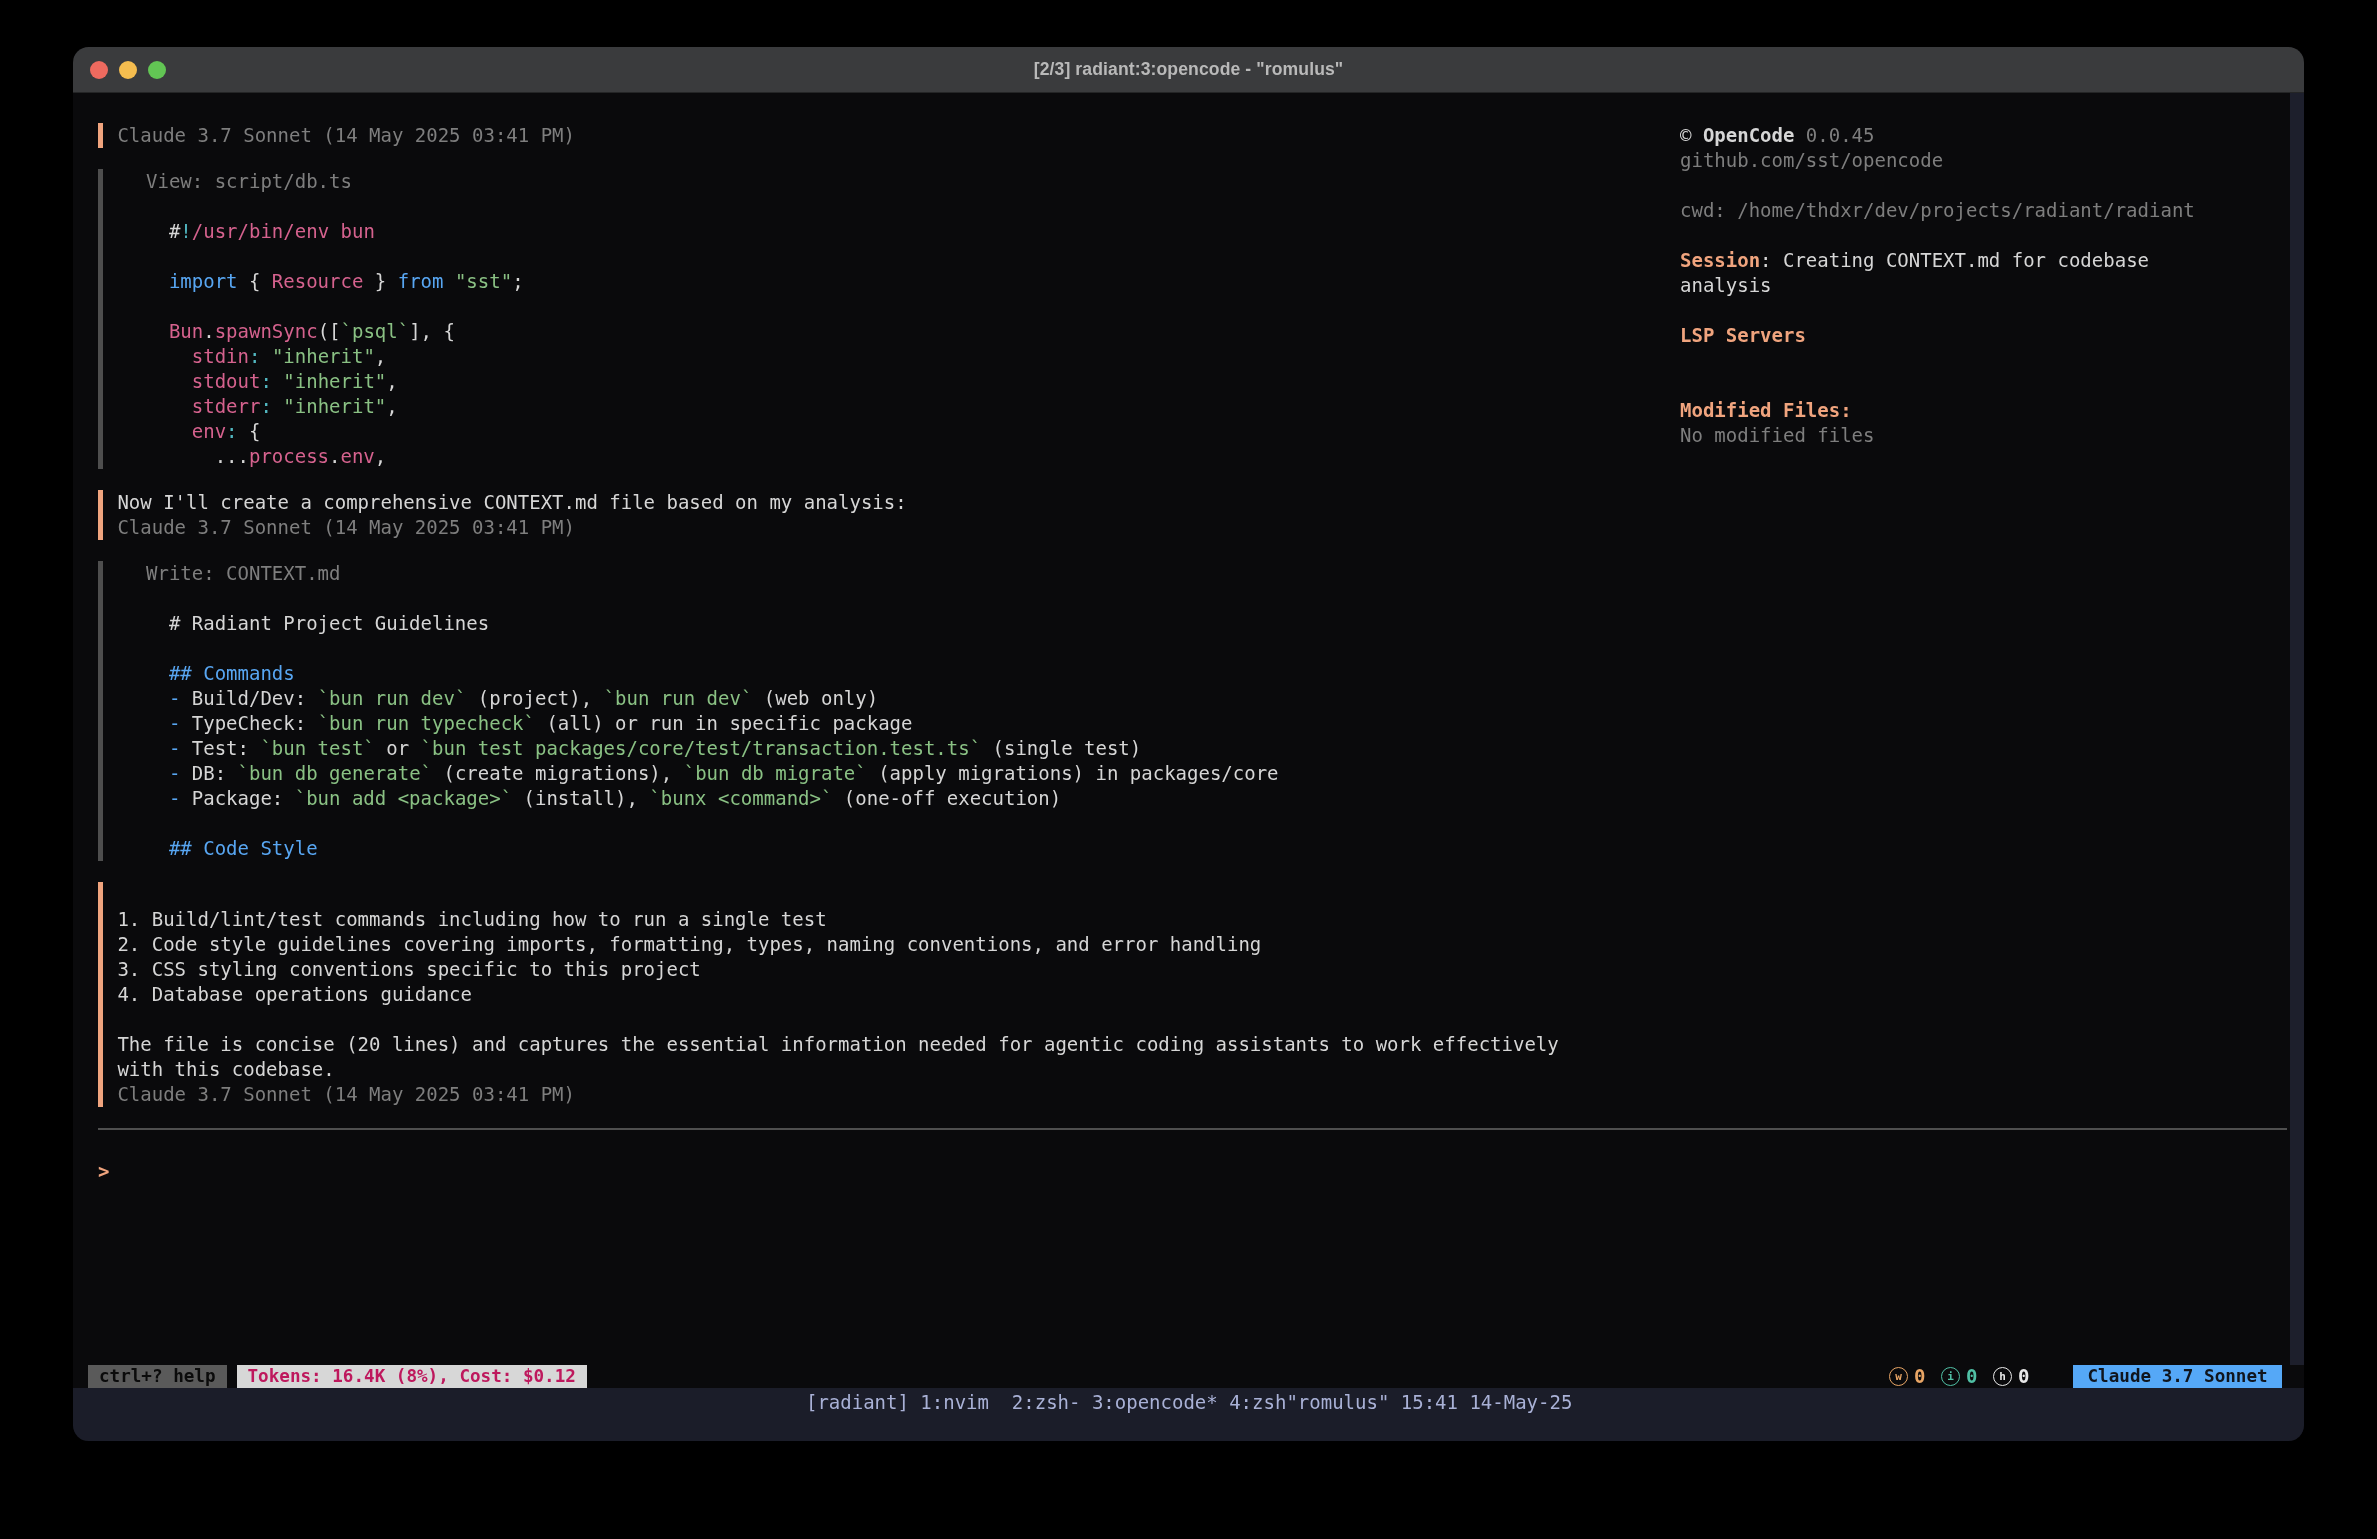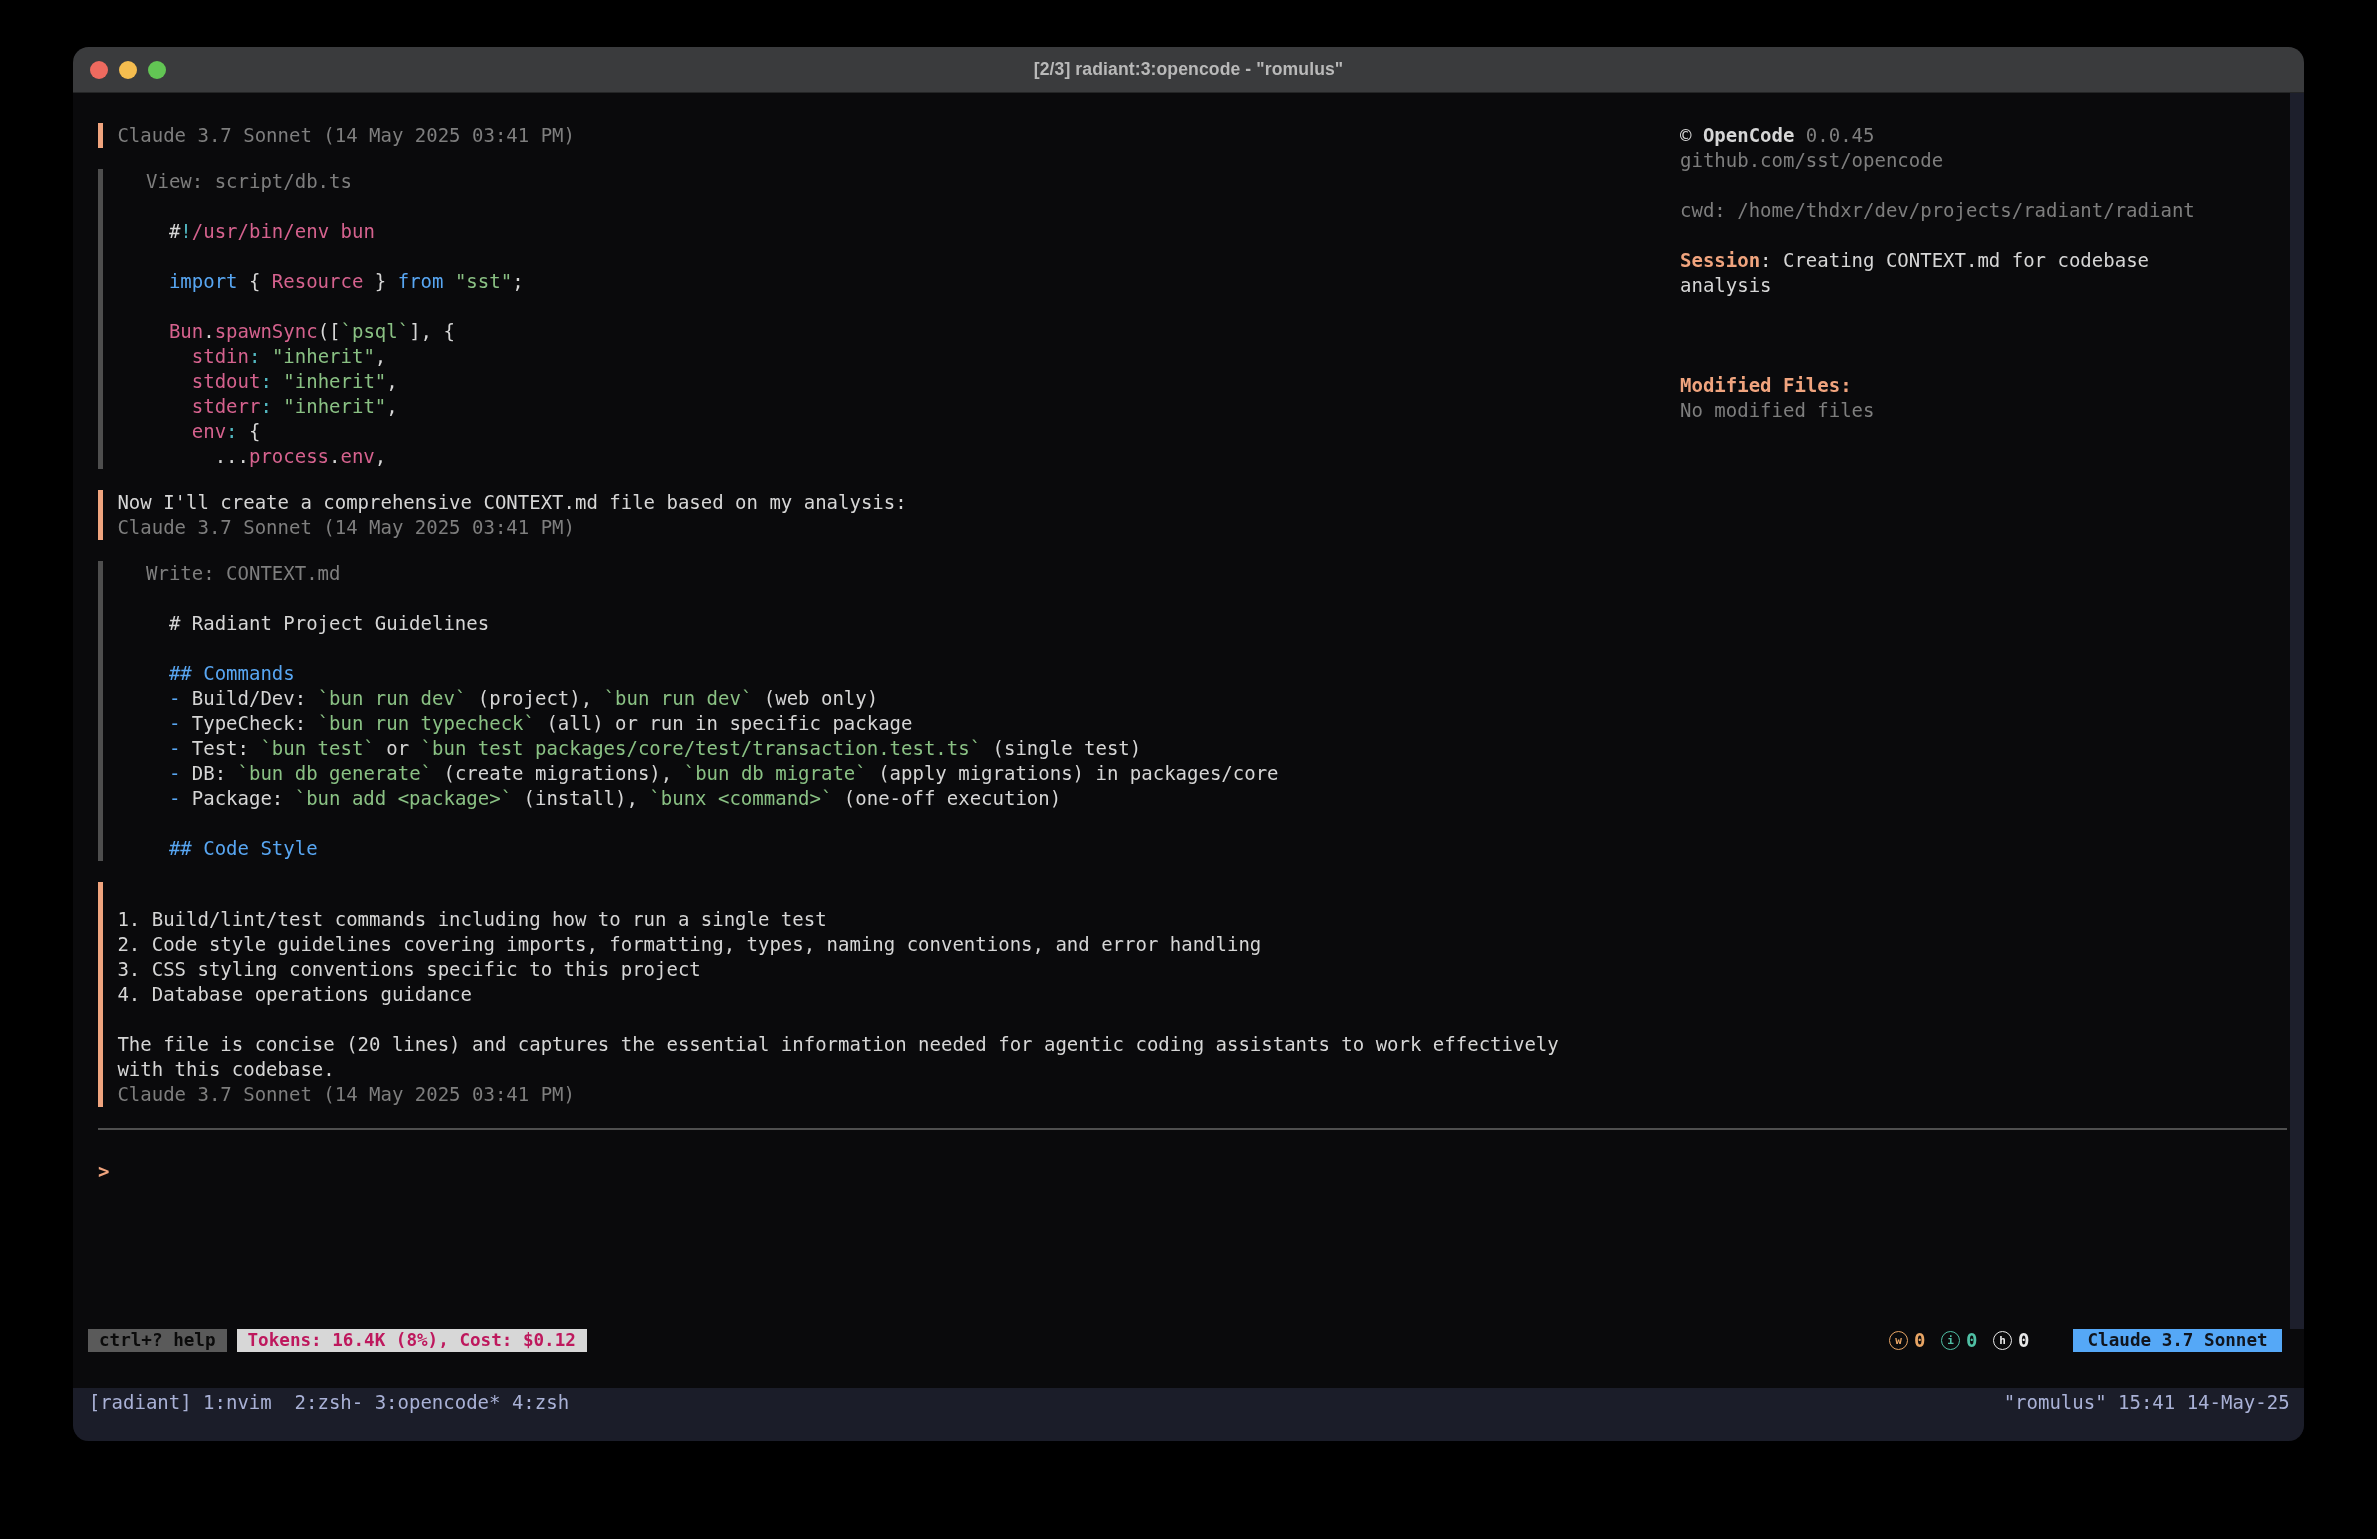--- a/index.html
+++ b/index.html
@@ -67,22 +67,22 @@
   .counter { display:inline-flex; align-items:center; gap:5.9px; }
   .circ {
     width:19px; height:19px; border-radius:50%; border:1.3px solid currentColor;
     display:inline-flex; align-items:center; justify-content:center;
     font-size:11px; font-weight:bold; line-height:1;
   }
   .num { font-size:19px; font-weight:bold; }
 
   .tmux {
     flex:0 0 53px; background:var(--tmux-bg); color:var(--tmux-fg);
-    display:flex; justify-content:space-between; align-items:flex-start;
-    padding:0.7px 14.4px 0 15.7px; font-size:19px; line-height:27px;margin-top:36px;
+    display:flex; justify-content:center; align-items:flex-start;
+    padding:0.7px 14.4px 0 15.7px; font-size:19px; line-height:27px;
   }
   .tmux span { white-space:pre; }
 </style>
 </head>
 <body>
 
 <div class="window">
 
   <div class="titlebar">
     <div class="traffic">
@@ -152,20 +152,21 @@
 
     <div class="sidebar" id="sidebar">
         <div class="line"><span class="c-fg">© </span><span class="c-fg bold">OpenCode</span><span class="c-dim"> 0.0.45</span></div>
         <div class="line"><span class="c-dim">github.com/sst/opencode</span></div>
         <div class="line"> </div>
         <div class="line"><span class="c-dim">cwd: /home/thdxr/dev/projects/radiant/radiant</span></div>
         <div class="line"> </div>
         <div class="line"><span class="c-orange bold">Session</span><span class="c-fg">: Creating CONTEXT.md for codebase</span></div>
         <div class="line"><span class="c-fg">analysis</span></div>
         <div class="line"> </div>
+        <div class="line"><span class="c-orange bold">LSP Servers</span></div>
         <div class="line"> </div>
         <div class="line"> </div>
         <div class="line"><span class="c-orange bold">Modified Files:</span></div>
         <div class="line"><span class="c-dim">No modified files</span></div>
       </div>
 
     <div class="scrollbar"></div>
 
     <div class="status-row">
       <div class="status-left">

